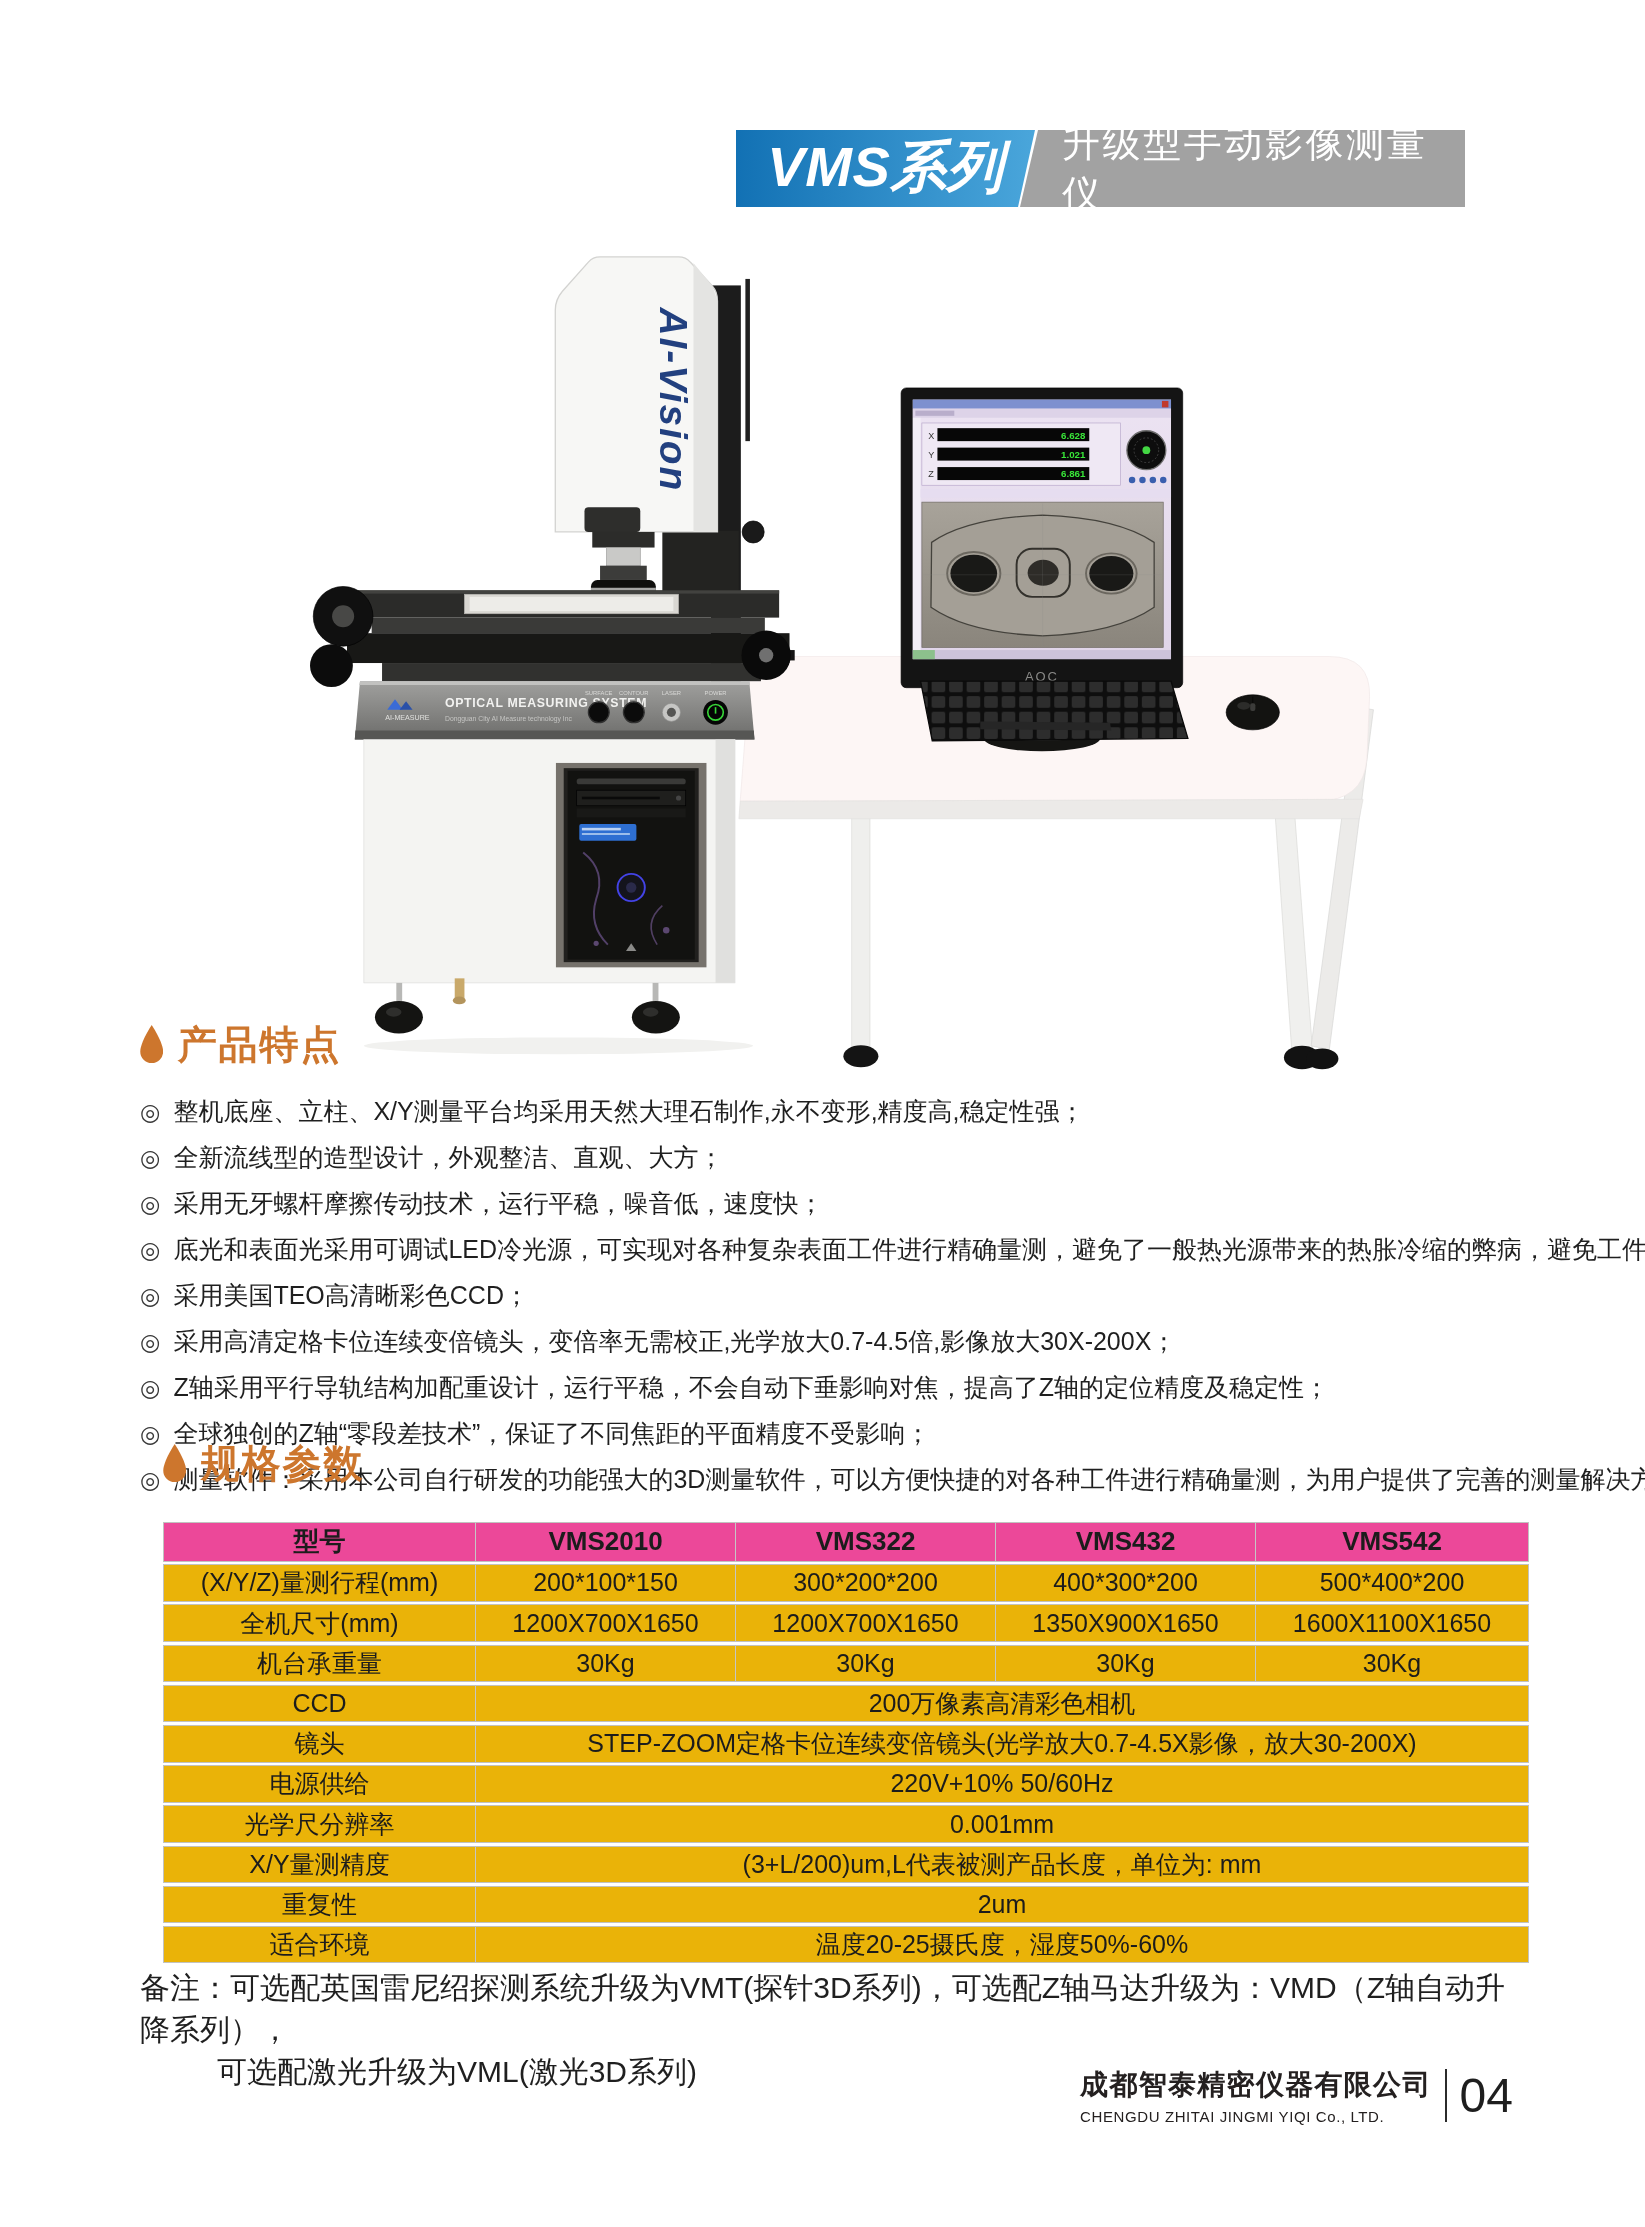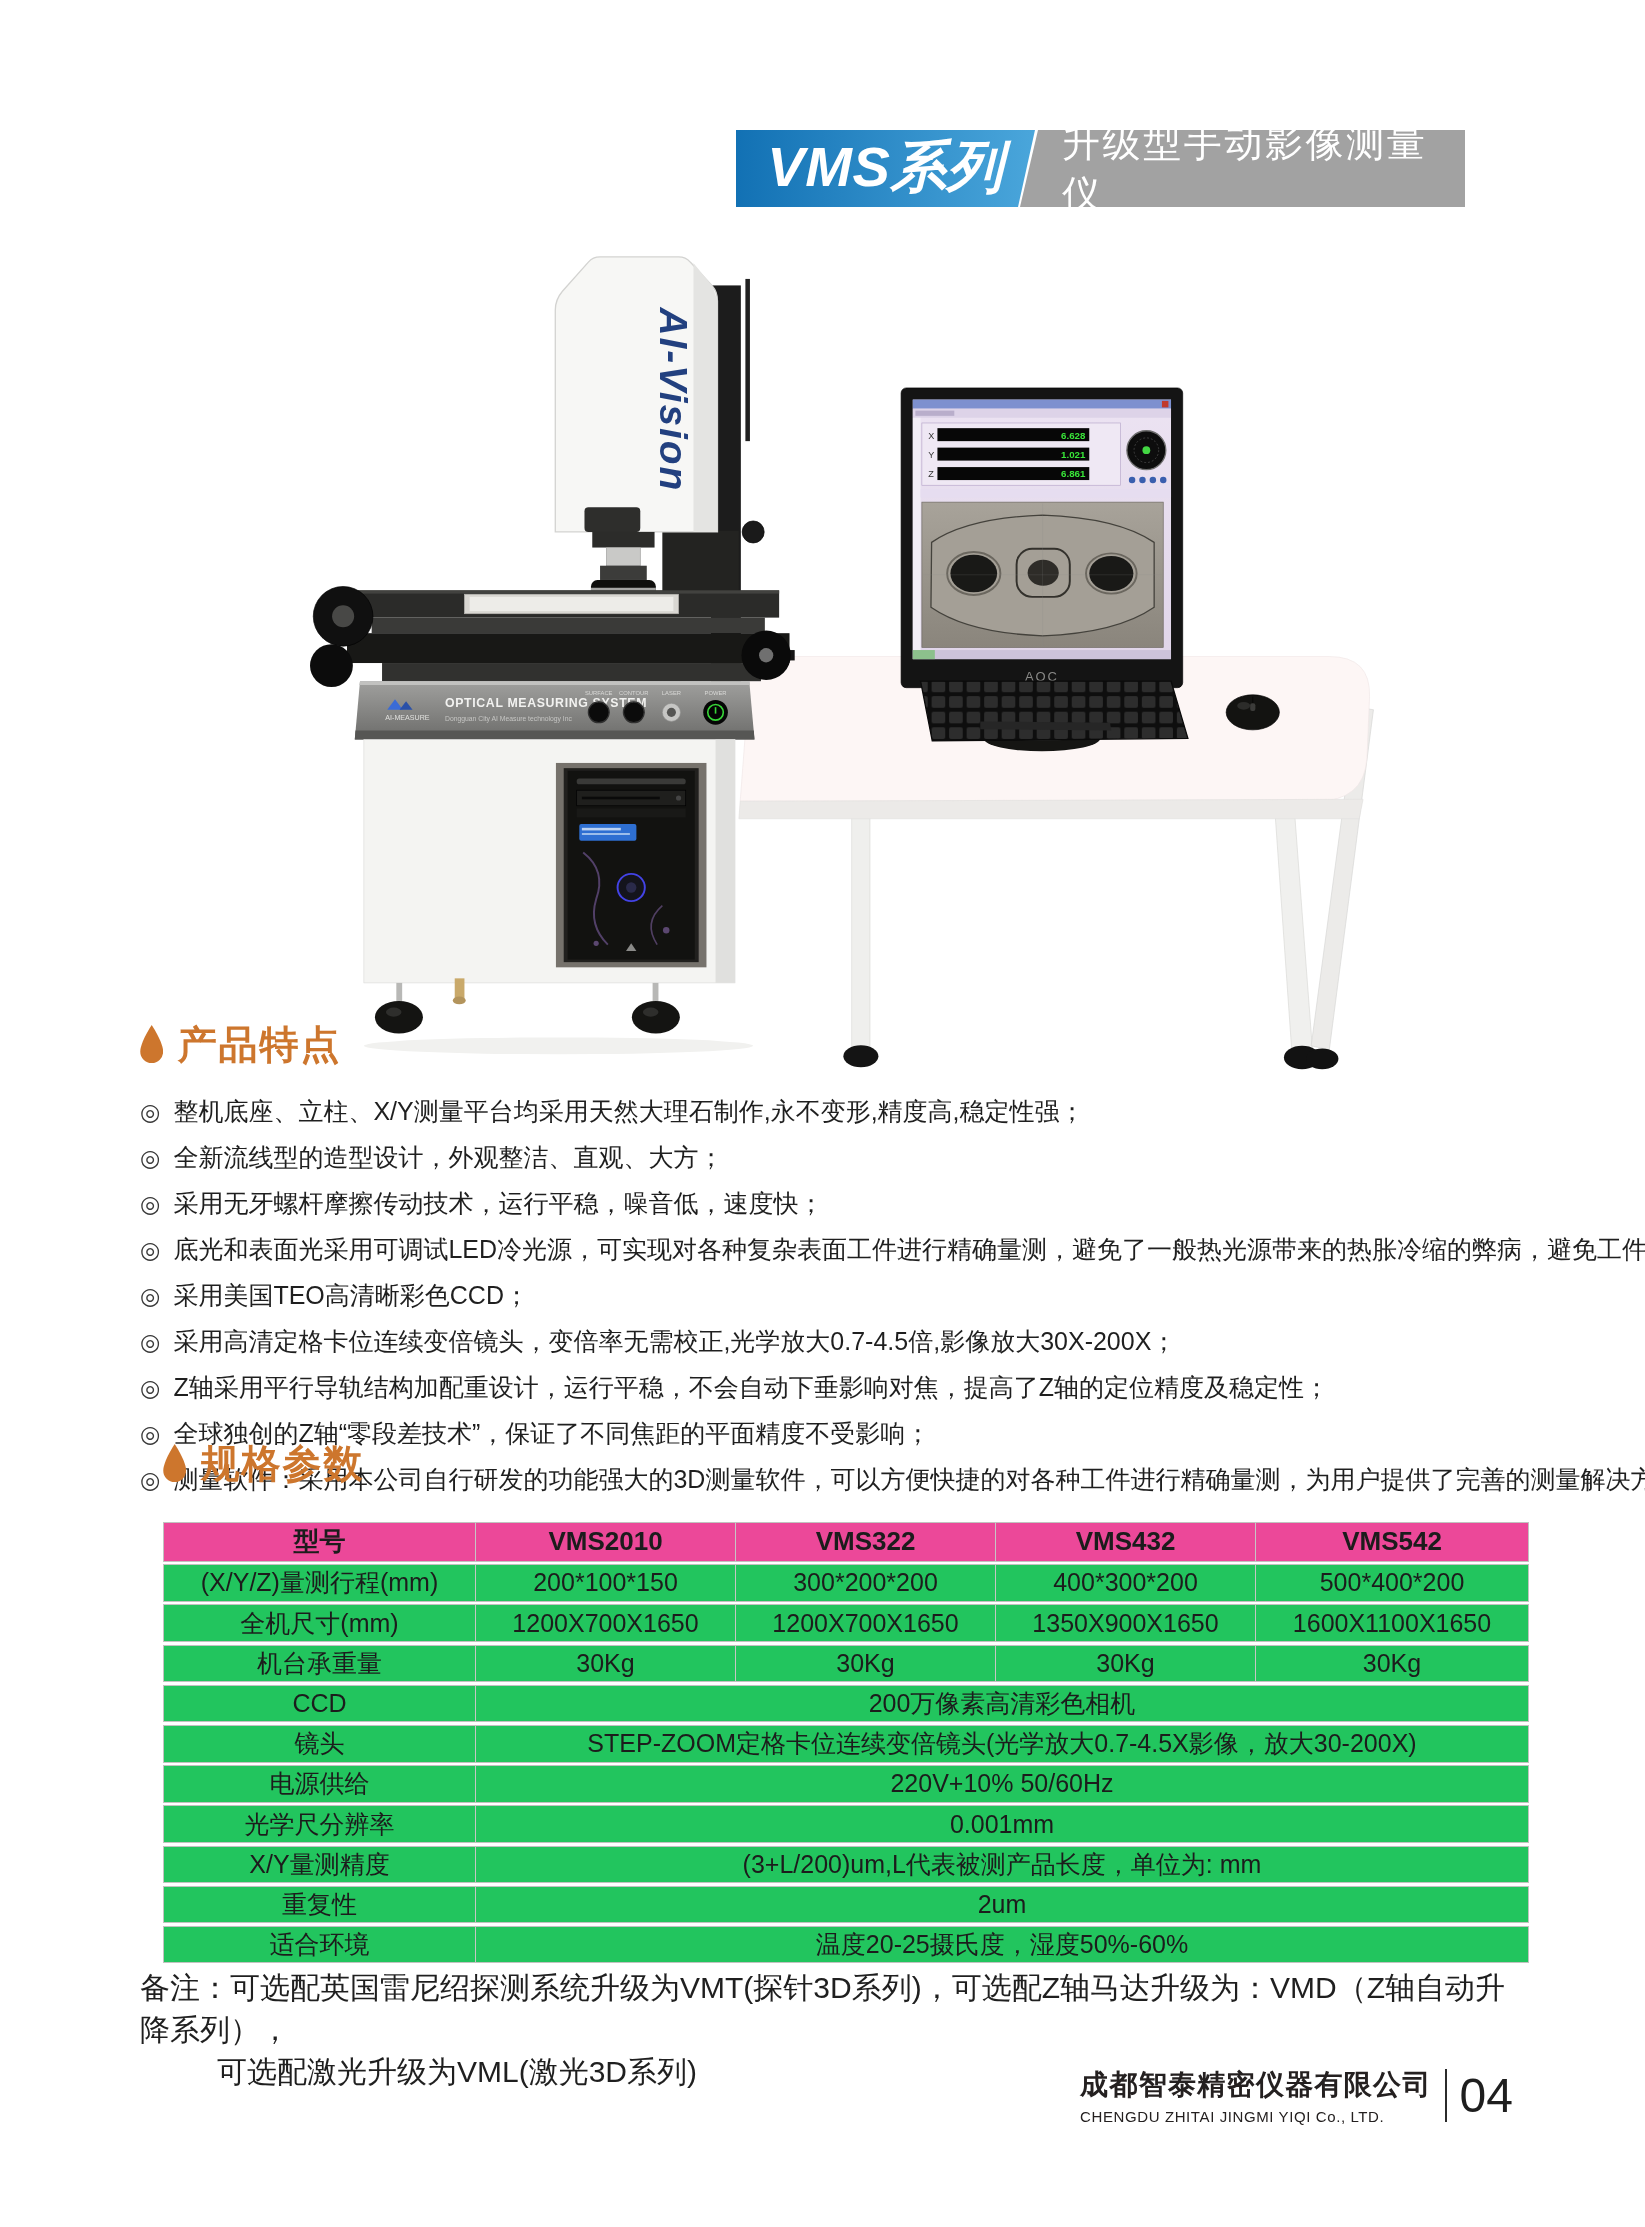--- a/index.html
+++ b/index.html
@@ -35,21 +35,21 @@
   .features ul{list-style:none;margin:17px 0 0 0;padding:0;}
   .features li{
     font-size:25px;line-height:45px;color:#1f1f1f;white-space:nowrap;
     display:flex;gap:13px;align-items:baseline;
   }
   .features li .bul{font-size:23.4px;color:#3a3a3a;flex:0 0 auto;}
   .specs{position:absolute;left:131px;top:1437px;width:1366px;padding-left:32px;}
   .spec-table{margin-top:31px;width:1366px;}
   .srow{
     display:grid;grid-template-columns:311px 260px 260px 260px 1fr;
-    background:#22c55e;border:0.6px solid #c2c2c0;margin-bottom:2.6px;
+    background:#eab308;border:0.6px solid #c2c2c0;margin-bottom:2.6px;
     min-height:37px;box-sizing:border-box;
   }
   .srow.shead{background:#ec4899;min-height:39px;}
   .srow .c{
     display:flex;align-items:center;justify-content:center;
     font-size:25px;color:#1c1c1c;border-left:0.6px solid #c6c6c4;
     padding:1.3px 6.5px;box-sizing:border-box;text-align:center;
   }
   .srow .c0{border-left:none;}
   .srow.shead .c{font-size:26px;font-weight:bold;}

